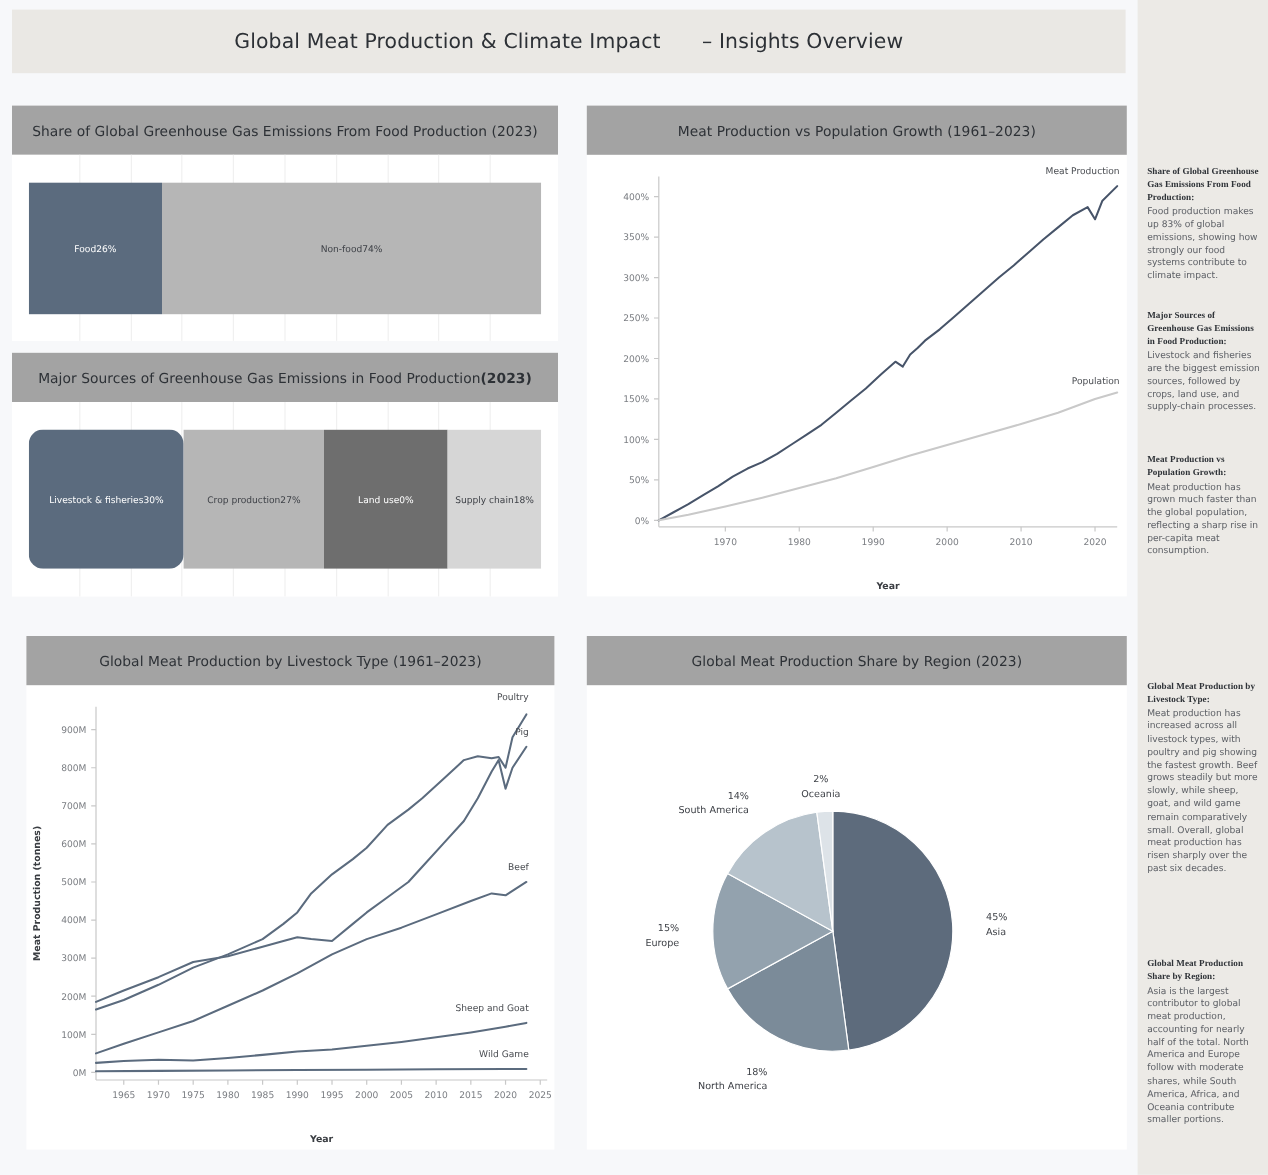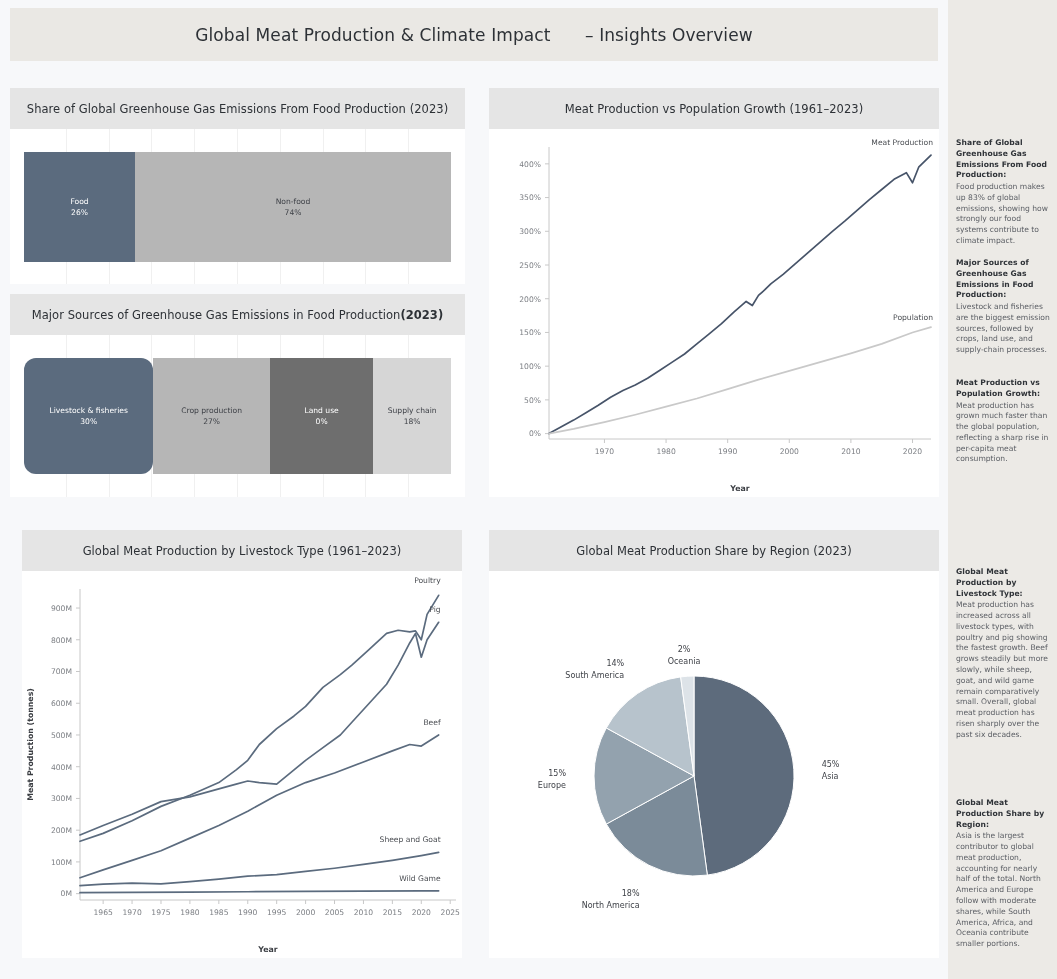--- a/index.html
+++ b/index.html
@@ -15,58 +15,58 @@
   
   .sidebar{
     position:absolute;left:948px;top:0;width:109px;height:979px;
     background:#eceae6;
     padding:0 8px;
     box-sizing:border-box;
   }
   .note{position:absolute;left:8px;width:94px;}
   .note-title{
     font-size:7.6px;font-weight:bold;line-height:1.42;
-    color:#2f3338;margin:0 0 1px 0;letter-spacing:.05px;
+    color:#2f3338;margin:0 0 1px 0;letter-spacing:.05px;font-family:Liberation Serif, serif;
   }
   .note-body{
     font-size:7.6px;line-height:1.42;color:#5d6066;margin:0;
   }
 
   
   .main{position:absolute;left:0;top:0;width:948px;height:979px;}
 
   .title-bar{
     position:absolute;left:10px;top:8px;width:928px;height:53px;
     background:#eae8e4;
     display:flex;align-items:center;justify-content:center;
   }
   .title-bar h1{
     margin:0;font-size:17px;font-weight:normal;color:#2d3136;letter-spacing:.1px;
   }
   .title-bar h1 .accent{font-weight:normal;margin-left:29px;}
 
   .panel{position:absolute;background:#ffffff;}
   .panel-head{
-    background:#e5e5e5;height:41px;
+    background:#a3a3a3;height:41px;
     display:flex;align-items:center;justify-content:center;
   }
   .panel-head .ptitle{
     font-size:11.5px;color:#2d3136;font-weight:normal;letter-spacing:.05px;
   }
   .panel-head .ptitle b{font-weight:bold;}
   .panel-body{position:relative;}
 
   
   .bar-wrap{position:relative;width:100%;height:100%;background:#fff;}
   .bar-grid{position:absolute;inset:0;display:flex;}
   .bar-grid span{flex:1;border-right:1px solid #f0f0f0;}
   .bar-grid span:last-child{border-right:none;}
   .bar-row{position:absolute;display:flex;overflow:hidden;}
   .seg{
-    display:flex;flex-direction:column;align-items:center;justify-content:center;
+    display:flex;flex-direction:row;align-items:center;justify-content:center;
     font-size:7.6px;line-height:1.45;text-align:center;
   }
   .seg .s-lbl{display:block;}
   .seg .s-val{display:block;}
 
   
   .chart-svg{display:block;}
   .axis-text{font-family:"DejaVu Sans",sans-serif;fill:#7b7e83;font-size:7.6px;}
   .axis-title{font-family:"DejaVu Sans",sans-serif;fill:#3a3d42;font-size:7.8px;font-weight:bold;}
   .series-label{font-family:"DejaVu Sans",sans-serif;fill:#4a4d52;font-size:7.6px;}

